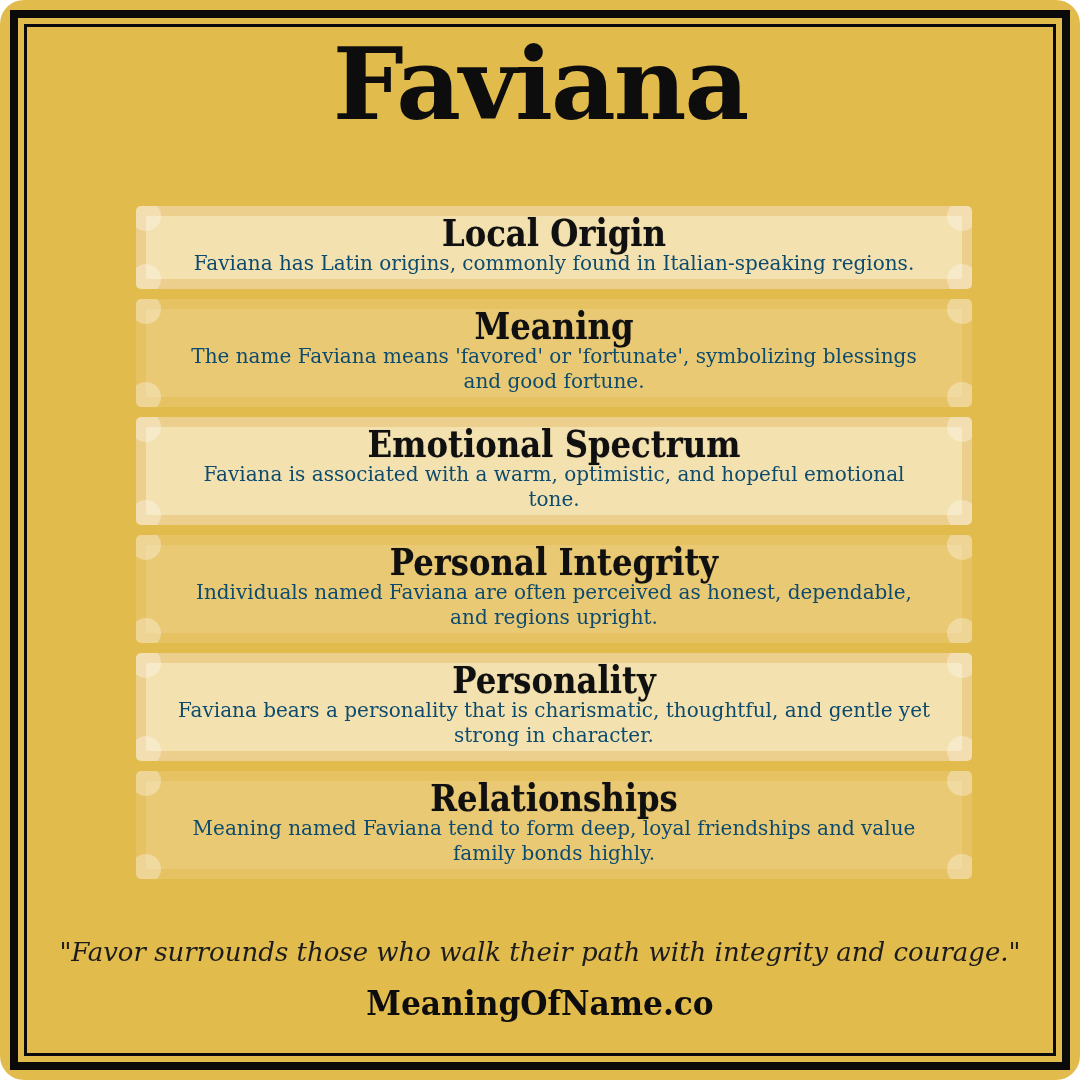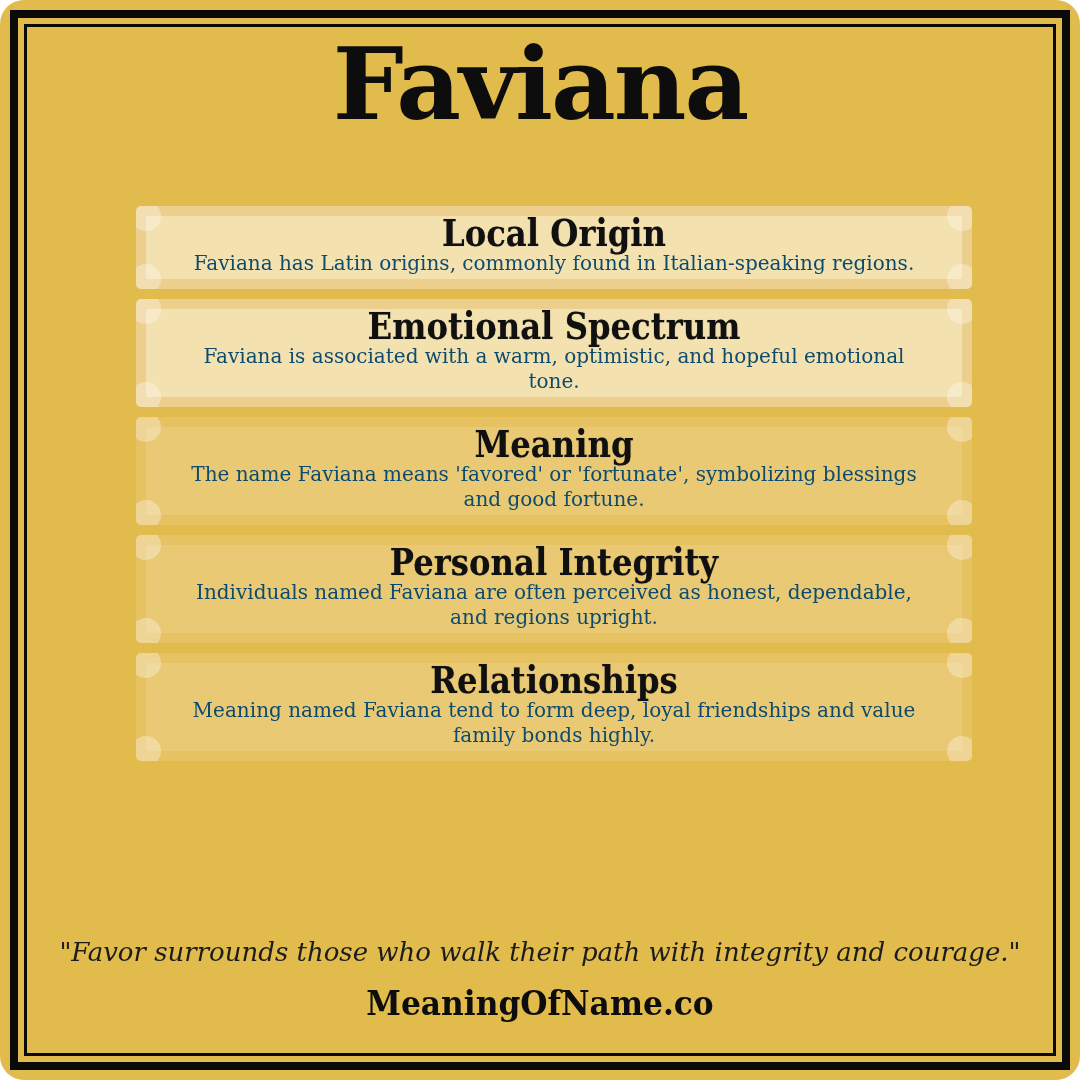--- a/index.html
+++ b/index.html
@@ -125,53 +125,63 @@
       <span class="pin tl"></span>
       <span class="pin tr"></span>
       <span class="pin bl"></span>
       <span class="pin br"></span>
       <div class="card-inner">
         <h2 class="card-title">Local Origin</h2>
         <p class="card-body">Faviana has Latin origins, commonly found in Italian-speaking regions.</p>
       </div>
     </section>
 
+    <section class="card dark">
+      <span class="pin tl"></span>
+      <span class="pin tr"></span>
+      <span class="pin bl"></span>
+      <span class="pin br"></span>
+      <div class="card-inner">
+        <h2 class="card-title">Meaning</h2>
+        <p class="card-body">The name Faviana means 'favored' or 'fortunate', symbolizing blessings and good fortune.</p>
+      </div>
+    </section>
+
     <section class="card light">
       <span class="pin tl"></span>
       <span class="pin tr"></span>
       <span class="pin bl"></span>
       <span class="pin br"></span>
       <div class="card-inner">
         <h2 class="card-title">Emotional Spectrum</h2>
         <p class="card-body">Faviana is associated with a warm, optimistic, and hopeful emotional tone.</p>
       </div>
     </section>
 
     <section class="card dark">
       <span class="pin tl"></span>
       <span class="pin tr"></span>
       <span class="pin bl"></span>
       <span class="pin br"></span>
       <div class="card-inner">
-        <h2 class="card-title">Meaning</h2>
-        <p class="card-body">The name Faviana means 'favored' or 'fortunate', symbolizing blessings and good fortune.</p>
+        <h2 class="card-title">Personal Integrity</h2>
+        <p class="card-body">Individuals named Faviana are often perceived as honest, dependable, and regions upright.</p>
       </div>
     </section>
 
-    <section class="card dark">
+    <section class="card light">
       <span class="pin tl"></span>
       <span class="pin tr"></span>
       <span class="pin bl"></span>
       <span class="pin br"></span>
       <div class="card-inner">
-        <h2 class="card-title">Personal Integrity</h2>
-        <p class="card-body">Individuals named Faviana are often perceived as honest, dependable, and regions upright.</p>
+        <h2 class="card-title">Personality</h2>
+        <p class="card-body">Faviana bears a personality that is charismatic, thoughtful, and gentle yet strong in character.</p>
       </div>
     </section>
-
 
     <section class="card dark">
       <span class="pin tl"></span>
       <span class="pin tr"></span>
       <span class="pin bl"></span>
       <span class="pin br"></span>
       <div class="card-inner">
         <h2 class="card-title">Relationships</h2>
         <p class="card-body">Meaning named Faviana tend to form deep, loyal friendships and value family bonds highly.</p>
       </div>

